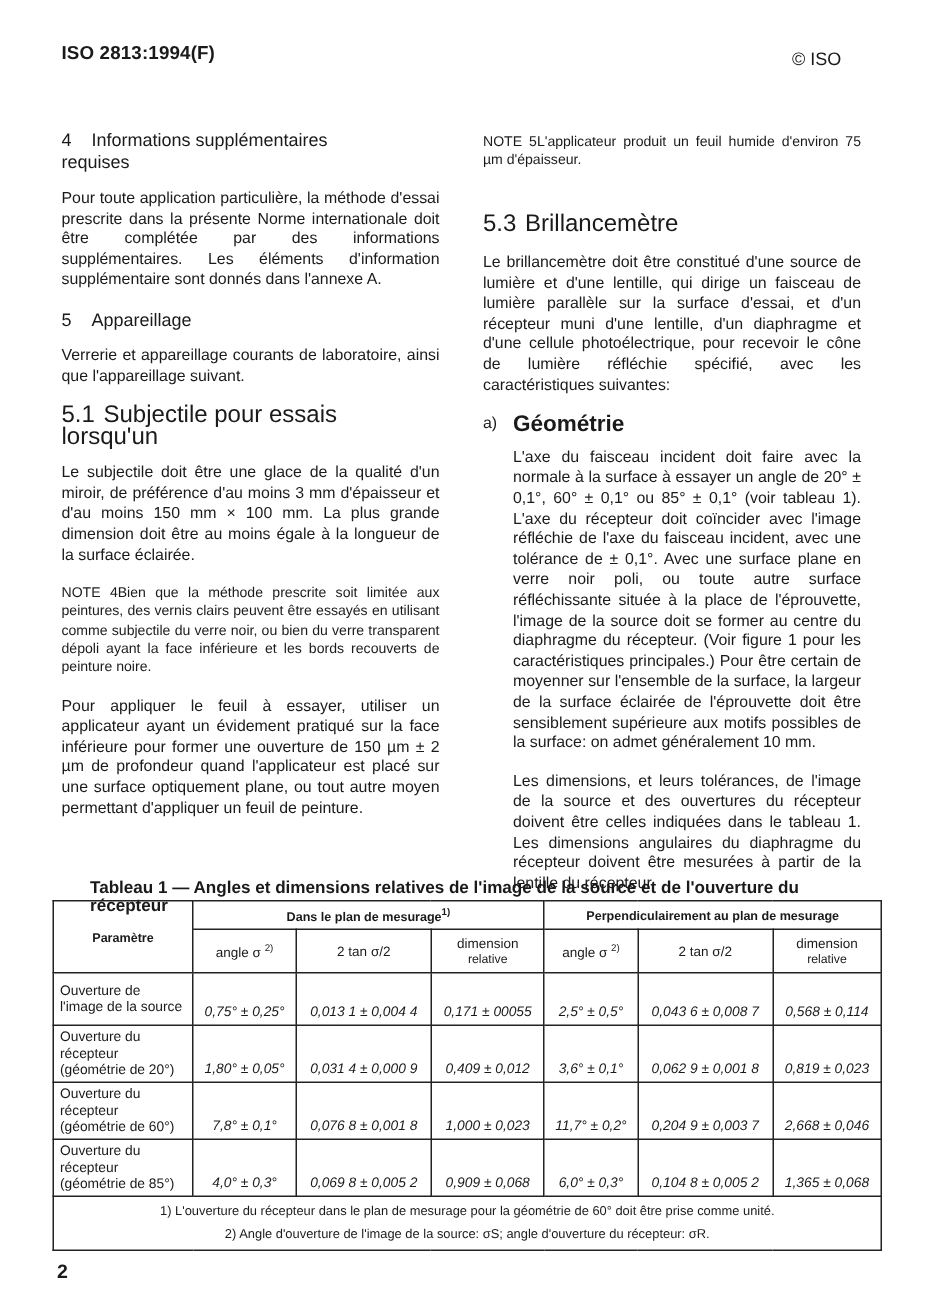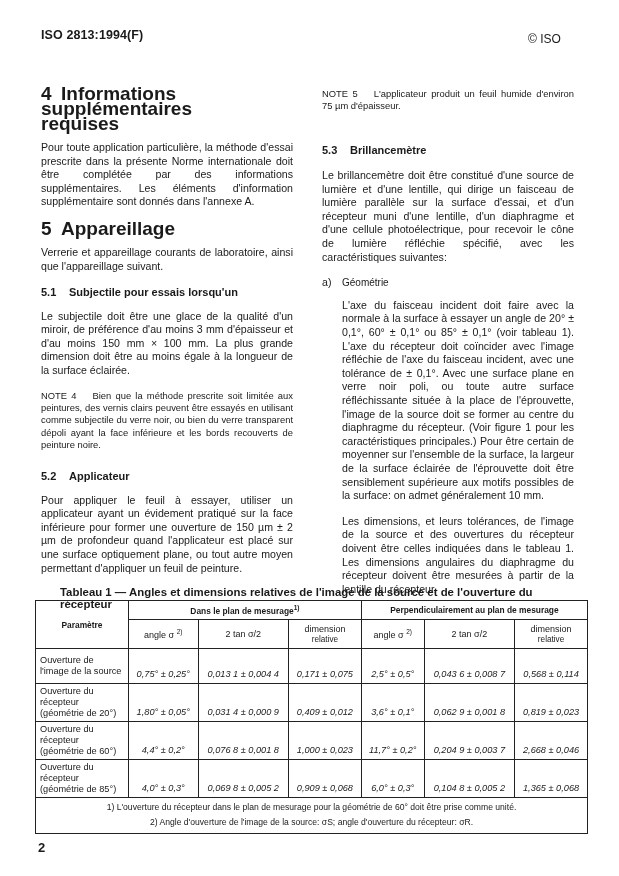--- a/index.html
+++ b/index.html
@@ -8,31 +8,31 @@
     font-family: "Liberation Sans", "DejaVu Sans", sans-serif;
     color: #1a1a1a;
   }
   .abs { position: absolute; }
   .hdr-left { left: 41px; top: 28px; font-weight: bold; font-size: 12.5px; letter-spacing: 0.1px; }
   .hdr-right { left: 528px; top: 32px; font-size: 12px; }
   .col { position: absolute; width: 252px; font-size: 10.6px; line-height: 13.6px; }
   .col-left { left: 41px; top: 86px; }
   .col-right { left: 322px; top: 86px; }
   h2 {
-    font-size: 19px; line-height: 15px; font-weight: bold; margin: 0 0 10px 0;
+    font-size: 12px; line-height: 15px; font-weight: normal; margin: 0 0 10px 0;
   }
   h2 .num { display: inline-block; width: 20px; }
-  h3 { font-size: 11px; line-height: 14.5px; font-weight: bold; margin: 0 0 10px 0; }
+  h3 { font-size: 16px; line-height: 14.5px; font-weight: normal; margin: 0 0 10px 0; }
   h3 .num { display: inline-block; width: 28px; }
   p { margin: 0 0 12px 0; text-align: justify; }
   .note { font-size: 9.4px; line-height: 12.3px; text-align: justify; margin: 0 0 14px 0; }
-  .note .lbl { margin-right: 16px; }
+  .note .lbl { margin-right: 0; }
   .item-a { display: flex; margin: 0 0 9px 0; }
   .item-a .ltr { width: 20px; }
-  .item-a .ttl { font-weight: normal; font-size: 10px; }
+  .item-a .ttl { font-weight: bold; font-size: 15px; }
   .indent { padding-left: 20px; }
 
   .tbl-title {
     left: 60px; top: 586px; width: 520px; font-weight: bold; font-size: 11.4px; text-align: left;
   }
   table.t1 {
     position: absolute; left: 35px; top: 600px; width: 553px;
     border-collapse: collapse; font-size: 9.2px; color: #1a1a1a;
   }
   table.t1 td, table.t1 th {
@@ -69,23 +69,20 @@
   <p>Verrerie et appareillage courants de laboratoire, ainsi que l'appareillage suivant.</p>
 
   <h3 style="margin-top:2px;">
     <span class="num">5.1</span><span>Subjectile pour essais lorsqu'un</span><br>
   </h3>
   <p>Le subjectile doit être une glace de la qualité d'un miroir, de préférence d'au moins 3 mm d'épaisseur et d'au moins 150 mm × 100 mm. La plus grande dimension doit être au moins égale à la longueur de la surface éclairée.</p>
   <div class="note">
     <span class="lbl">NOTE 4</span><span>Bien que la méthode prescrite soit limitée aux peintures, des vernis clairs peuvent être essayés en utilisant comme subjectile du verre noir, ou bien du verre transparent dépoli ayant la face inférieure et les bords recouverts de peinture noire.</span>
   </div>
 
-  <h3 style="margin-top:18px;">
-    <span class="num">5.2</span><span>Applicateur</span>
-  </h3>
   <p>Pour appliquer le feuil à essayer, utiliser un applicateur ayant un évidement pratiqué sur la face inférieure pour former une ouverture de 150 µm ± 2 µm de profondeur quand l'applicateur est placé sur une surface optiquement plane, ou tout autre moyen permettant d'appliquer un feuil de peinture.</p>
 </div>
 
 <div class="col col-right">
   <div class="note" style="margin-top:2px; margin-bottom:30px;">
     <span class="lbl">NOTE 5</span><span>L'applicateur produit un feuil humide d'environ 75 µm d'épaisseur.</span>
   </div>
   <h3>
     <span class="num">5.3</span><span>Brillancemètre</span>
   </h3>
@@ -114,37 +111,37 @@
     <th class="sub">2 tan σ/2</th>
     <th class="sub"><span>dimension</span><br><small>relative</small></th>
     <th class="sub"><span>angle σ</span> <sup>2)</sup></th>
     <th class="sub">2 tan σ/2</th>
     <th class="sub"><span>dimension</span><br><small>relative</small></th>
   </tr>
   <tr>
     <td class="rowlbl">Ouverture de l'image de la source</td>
     <td class="v">0,75° ± 0,25°</td>
     <td class="v">0,013 1 ± 0,004 4</td>
-    <td class="v">0,171 ± 0,075</td>
+    <td class="v">0,171 ± 00055</td>
     <td class="v">2,5° ± 0,5°</td>
     <td class="v">0,043 6 ± 0,008 7</td>
     <td class="v">0,568 ± 0,114</td>
   </tr>
   <tr>
     <td class="rowlbl">Ouverture du récepteur (géométrie de 20°)</td>
     <td class="v">1,80° ± 0,05°</td>
     <td class="v">0,031 4 ± 0,000 9</td>
     <td class="v">0,409 ± 0,012</td>
     <td class="v">3,6° ± 0,1°</td>
     <td class="v">0,062 9 ± 0,001 8</td>
     <td class="v">0,819 ± 0,023</td>
   </tr>
   <tr>
     <td class="rowlbl">Ouverture du récepteur (géométrie de 60°)</td>
-    <td class="v">4,4° ± 0,2°</td>
+    <td class="v">7,8° ± 0,1°</td>
     <td class="v">0,076 8 ± 0,001 8</td>
     <td class="v">1,000 ± 0,023</td>
     <td class="v">11,7° ± 0,2°</td>
     <td class="v">0,204 9 ± 0,003 7</td>
     <td class="v">2,668 ± 0,046</td>
   </tr>
   <tr>
     <td class="rowlbl">Ouverture du récepteur (géométrie de 85°)</td>
     <td class="v">4,0° ± 0,3°</td>
     <td class="v">0,069 8 ± 0,005 2</td>

